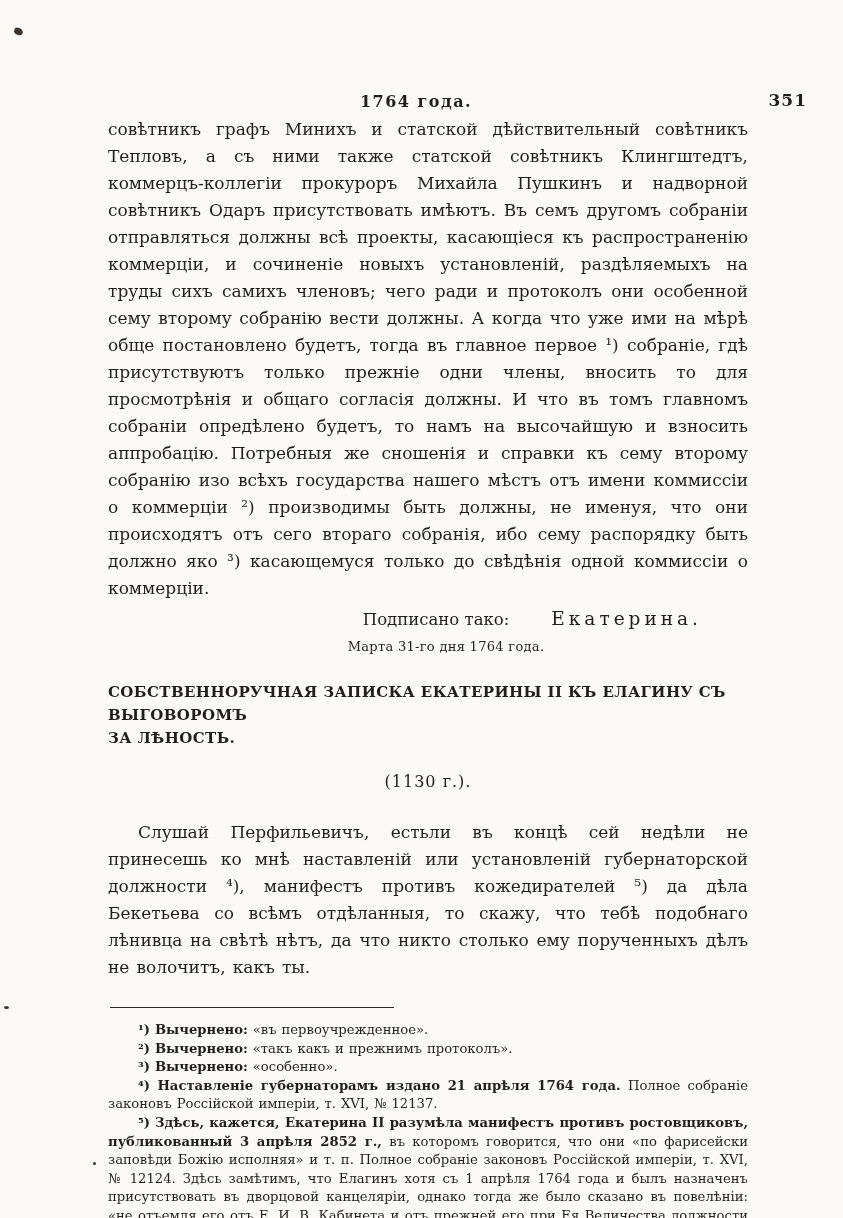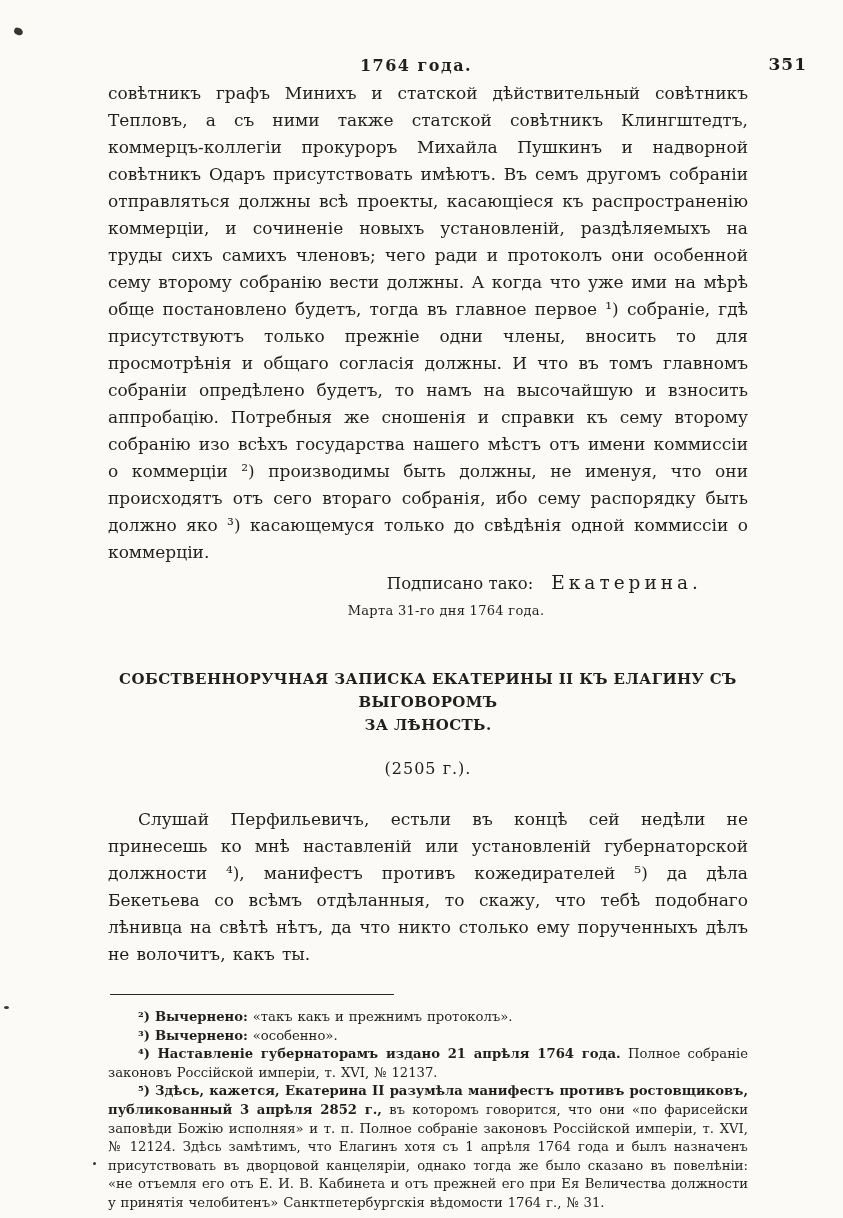--- a/index.html
+++ b/index.html
@@ -6,43 +6,43 @@
   html,body { background:#e9e7e2; }
   .page {
     position:relative;
     width:843px; height:1218px;
     margin:0 auto;
     background:#fbfaf6;
     overflow:hidden;
     font-family:"DejaVu Serif", serif;
     color:#211f1b;
   }
-  .running-head { position:relative; height:80px; }
+  .running-head { position:relative; height:80px;margin-top:36px; }
   .head-date {
     position:absolute; top:56px; left:416px; transform:translateX(-50%);
     font-size:16px; font-weight:700; letter-spacing:1.5px;
   }
   .page-num {
     position:absolute; top:54px; right:36px;
     font-size:17px; font-weight:700; letter-spacing:1px;
   }
   .text-col { margin-left:108px; width:640px; }
   .body-par {
     font-size:17px; line-height:27px;
     text-align:justify; word-spacing:0.1em;
   }
   .note-par { margin-top:28px; text-indent:30px; }
   .signature-row {
     margin-top:6px; text-align:right; padding-right:46px;
     font-size:16.5px;
   }
-  .sig-name { display:inline-block; margin-left:18px; letter-spacing:4px; font-size:18.5px; }
+  .sig-name { display:inline-block; margin-left:42px; letter-spacing:4px; font-size:18.5px; }
   .date-line { margin-top:10px; margin-left:36px; font-size:13px; letter-spacing:0.3px;text-align:center; }
   .section-heading {
-    margin-top:50px; text-align:center;
+    margin-top:27px; 
     font-size:15px; font-weight:700; line-height:23px; letter-spacing:0.4px;
   }
   .subheading { margin-top:22px; text-align:center; font-size:16px; letter-spacing:1px; }
   .fn-rule { margin-top:26px; margin-left:2px; width:284px; border-top:1px solid #2b2722; }
   .footnotes { margin-top:13px; }
   .fn {
     font-size:13.2px; line-height:18.6px;
     text-align:justify; text-indent:30px; word-spacing:0.05em;
   }
   .fn-marker, .fn-lead { font-weight:700; }
@@ -73,27 +73,32 @@
       <span class="sig-label">Подписано тако:</span><span class="sig-name">Екатерина.</span>
     </div>
 
     <div class="date-line">Марта 31-го дня 1764 года.</div>
 
     <h2 class="section-heading">
       <span>СОБСТВЕННОРУЧНАЯ ЗАПИСКА ЕКАТЕРИНЫ II КЪ ЕЛАГИНУ СЪ ВЫГОВОРОМЪ</span><br>
       <span>ЗА ЛѢНОСТЬ.</span>
     </h2>
 
-    <div class="subheading">(2505 г.).</div>
+    <div class="subheading">(1130 г.).</div>
 
     <p class="body-par note-par">Слушай Перфильевичъ, естьли въ концѣ сей недѣли не принесешь ко мнѣ наставленій или установленій губернаторской должности ⁴), манифестъ противъ кожедирателей ⁵) да дѣла Бекетьева со всѣмъ отдѣланныя, то скажу, что тебѣ подобнаго лѣнивца на свѣтѣ нѣтъ, да что никто столько ему порученныхъ дѣлъ не волочитъ, какъ ты.</p>
 
     <div class="fn-rule"></div>
 
     <section class="footnotes">
+      <p class="fn">
+        <span class="fn-marker">¹)</span>
+        <span class="fn-lead">Вычернено:</span>
+        <span class="fn-rest">«въ первоучрежденное».</span>
+      </p>
       <p class="fn">
         <span class="fn-marker">²)</span>
         <span class="fn-lead">Вычернено:</span>
         <span class="fn-rest">«такъ какъ и прежнимъ протоколъ».</span>
       </p>
       <p class="fn">
         <span class="fn-marker">³)</span>
         <span class="fn-lead">Вычернено:</span>
         <span class="fn-rest">«особенно».</span>
       </p>

